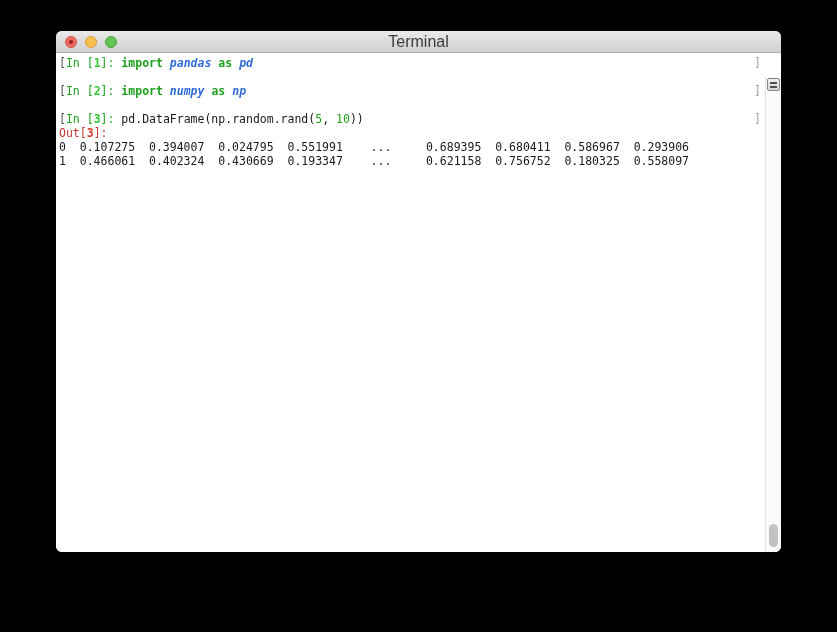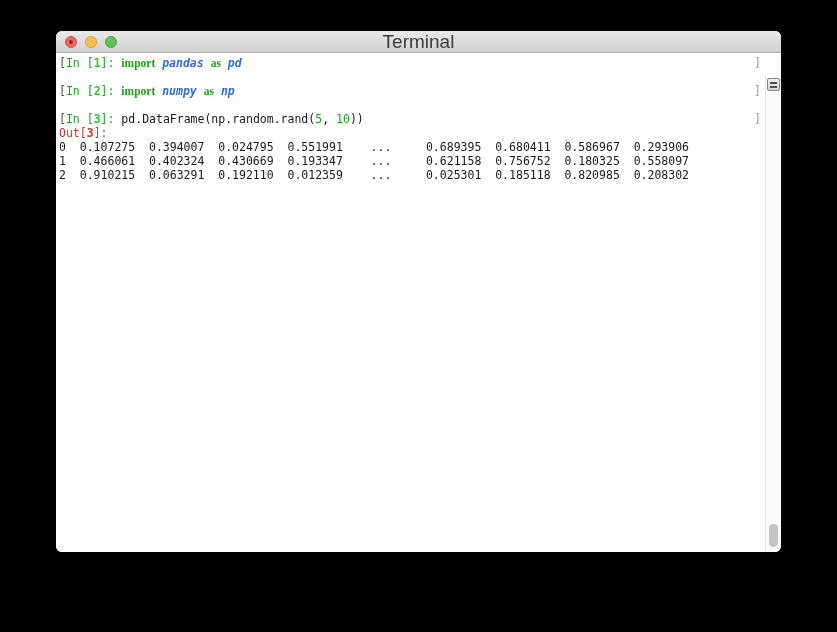--- a/index.html
+++ b/index.html
@@ -7,42 +7,42 @@
               font-family:"Liberation Sans", sans-serif; }
 
   .mac-window { position:absolute; left:56px; top:31px; width:725px; height:521px;
                 border-radius:6px; background:#fff; overflow:hidden;
                 box-shadow:0 12px 34px rgba(0,0,0,0.55); }
 
   .titlebar { position:relative; height:22px;
               background:linear-gradient(#e9e9e9,#d1d1d1);
               border-bottom:1px solid #acacac; }
   .title { position:absolute; left:0; right:0; top:0; height:22px; line-height:22px;
-           text-align:center; font-size:19px; color:#3c3c3c; }
+           text-align:center; font-size:16px; color:#3c3c3c; }
   .lights { position:absolute; left:9px; top:5px; height:12px; display:flex; gap:8px; }
   .light { width:12px; height:12px; border-radius:50%; position:relative; }
   .light.close { background:#ed6a5e; border:1px solid #d35548; }
   .light.close::after { content:""; position:absolute; left:3px; top:3px; width:4px; height:4px;
                         border-radius:50%; background:#8e2820; }
   .light.min   { background:#f5bf4f; border:1px solid #d8a03c; }
   .light.zoom  { background:#61c454; border:1px solid #4aa637; }
 
   .content { position:absolute; left:0; top:23px; right:0; bottom:0; background:#fff; }
 
   .screen { position:absolute; left:3px; top:2px; right:17px; bottom:0; overflow:hidden;
             font-family:"DejaVu Sans Mono", monospace; font-size:11.5px; line-height:14px; }
   .tline { position:relative; height:14px; white-space:pre; }
   .tline span { white-space:pre; }
 
   .sg-bracket { color:#555555; }
   .sg-prompt  { color:#1fa11f; }
   .sg-pnum    { color:#32c932; font-weight:bold; }
   .sg-out     { color:#c43a31; }
   .sg-onum    { color:#d6382c; font-weight:bold; }
-  .sg-kw      { color:#1fa11f; font-weight:bold;font-family:Liberation Serif, serif; }
+  .sg-kw      { color:#1fa11f; font-weight:bold; }
   .sg-ns      { color:#2e6bd6; font-weight:bold;font-style:italic; }
   .sg-num     { color:#1fa11f; }
   .sg-plain   { color:#1a1a1a; }
   .sg-cursor  { color:#7b7b7b; }
   .wrap-mark  { position:absolute; right:3px; top:0; color:#9f9f9f; }
 
   .scrollbar { position:absolute; top:23px; right:0; bottom:0; width:16px;
                background:#fafafa; border-left:1px solid #e3e3e3;
                border-bottom-right-radius:6px; }
   .split-btn { position:absolute; top:1px; left:1px; width:13px; height:13px;
@@ -69,21 +69,20 @@
   <div class="content">
     <div class="screen" id="screen">
         <div class="tline"><span class="sg-bracket">[</span><span class="sg-prompt">In [</span><span class="sg-pnum">1</span><span class="sg-prompt">]: </span><span class="sg-kw">import</span><span class="sg-plain"> </span><span class="sg-ns">pandas</span><span class="sg-plain"> </span><span class="sg-kw">as</span><span class="sg-plain"> </span><span class="sg-ns">pd</span><span class="wrap-mark">]</span></div>
         <div class="tline"></div>
         <div class="tline"><span class="sg-bracket">[</span><span class="sg-prompt">In [</span><span class="sg-pnum">2</span><span class="sg-prompt">]: </span><span class="sg-kw">import</span><span class="sg-plain"> </span><span class="sg-ns">numpy</span><span class="sg-plain"> </span><span class="sg-kw">as</span><span class="sg-plain"> </span><span class="sg-ns">np</span><span class="wrap-mark">]</span></div>
         <div class="tline"></div>
         <div class="tline"><span class="sg-bracket">[</span><span class="sg-prompt">In [</span><span class="sg-pnum">3</span><span class="sg-prompt">]: </span><span class="sg-plain">pd.DataFrame(np.random.rand(</span><span class="sg-num">5</span><span class="sg-plain">, </span><span class="sg-num">10</span><span class="sg-plain">))</span><span class="wrap-mark">]</span></div>
         <div class="tline"><span class="sg-out">Out[</span><span class="sg-onum">3</span><span class="sg-out">]:</span></div>
         <div class="tline"><span class="sg-plain">0  0.107275  0.394007  0.024795  0.551991    ...     0.689395  0.680411  0.586967  0.293906</span></div>
         <div class="tline"><span class="sg-plain">1  0.466061  0.402324  0.430669  0.193347    ...     0.621158  0.756752  0.180325  0.558097</span></div>
-        <div class="tline"><span class="sg-plain">2  0.910215  0.063291  0.192110  0.012359    ...     0.025301  0.185118  0.820985  0.208302</span></div>
         <div class="tline"></div>
         <div class="tline"></div>
       </div>
     <div class="scrollbar">
       <div class="split-btn">
         <i class="b1"></i>
         <i class="b2"></i>
       </div>
       <div class="thumb"></div>
     </div>

